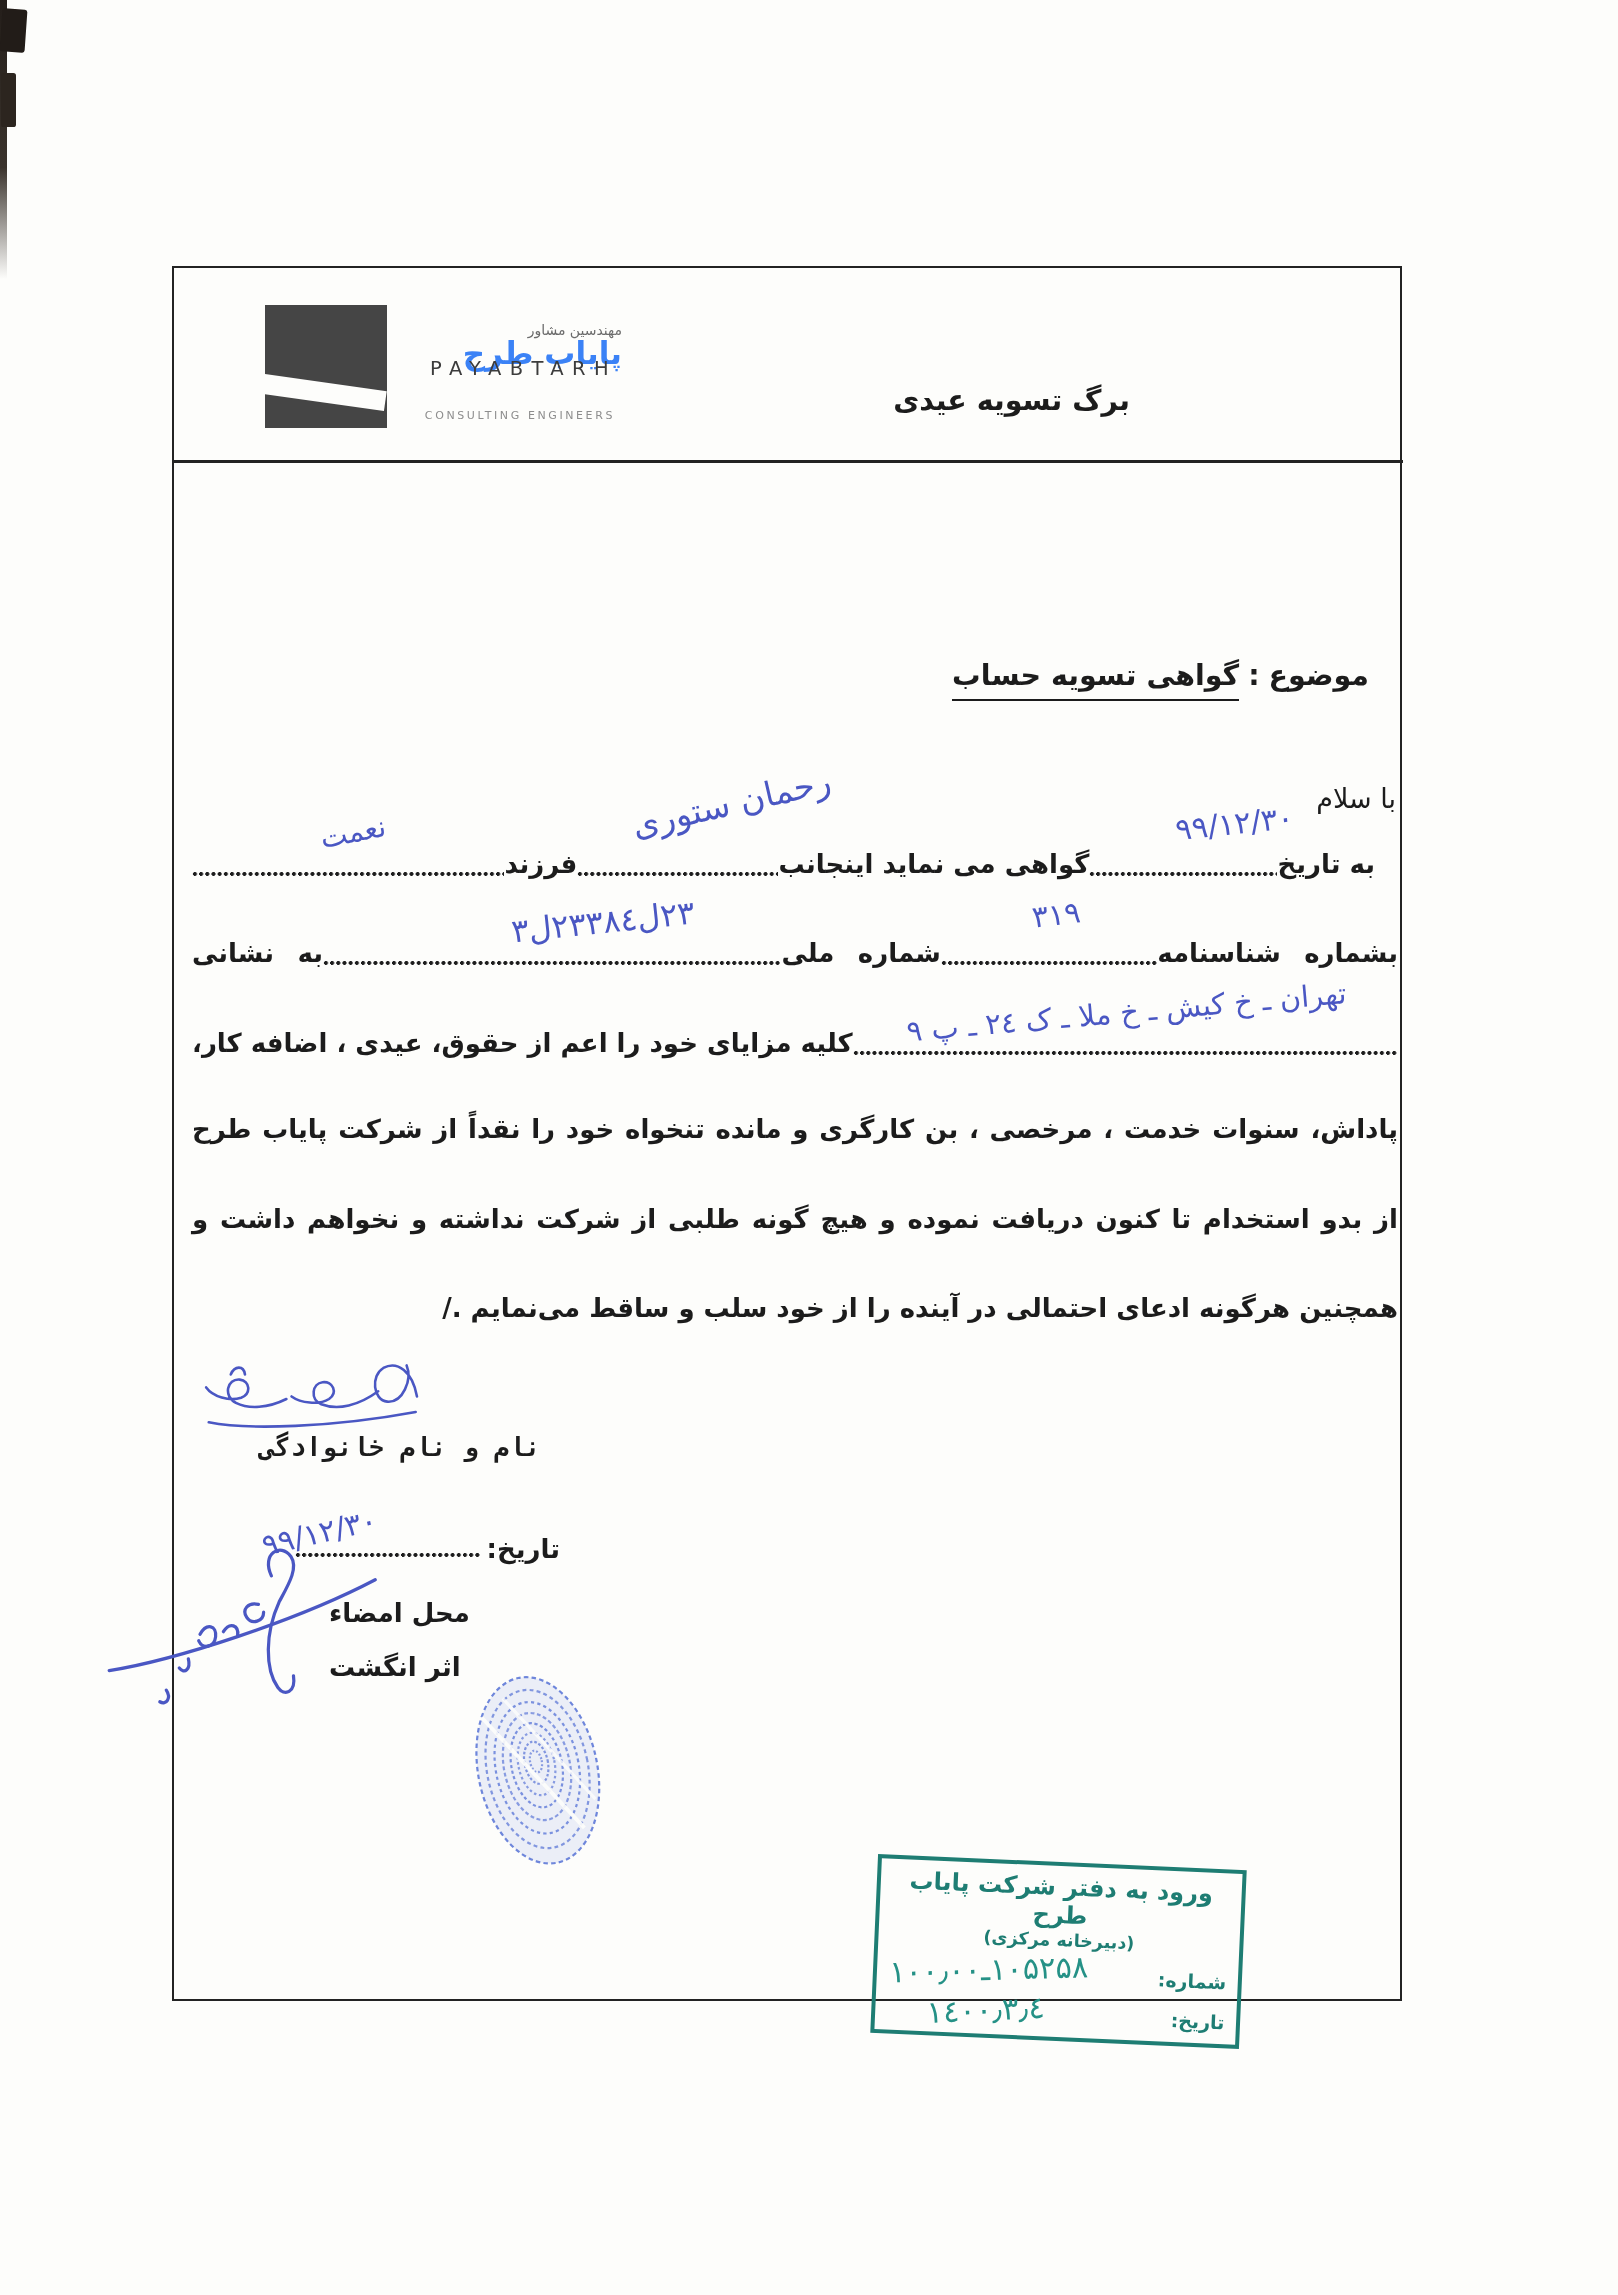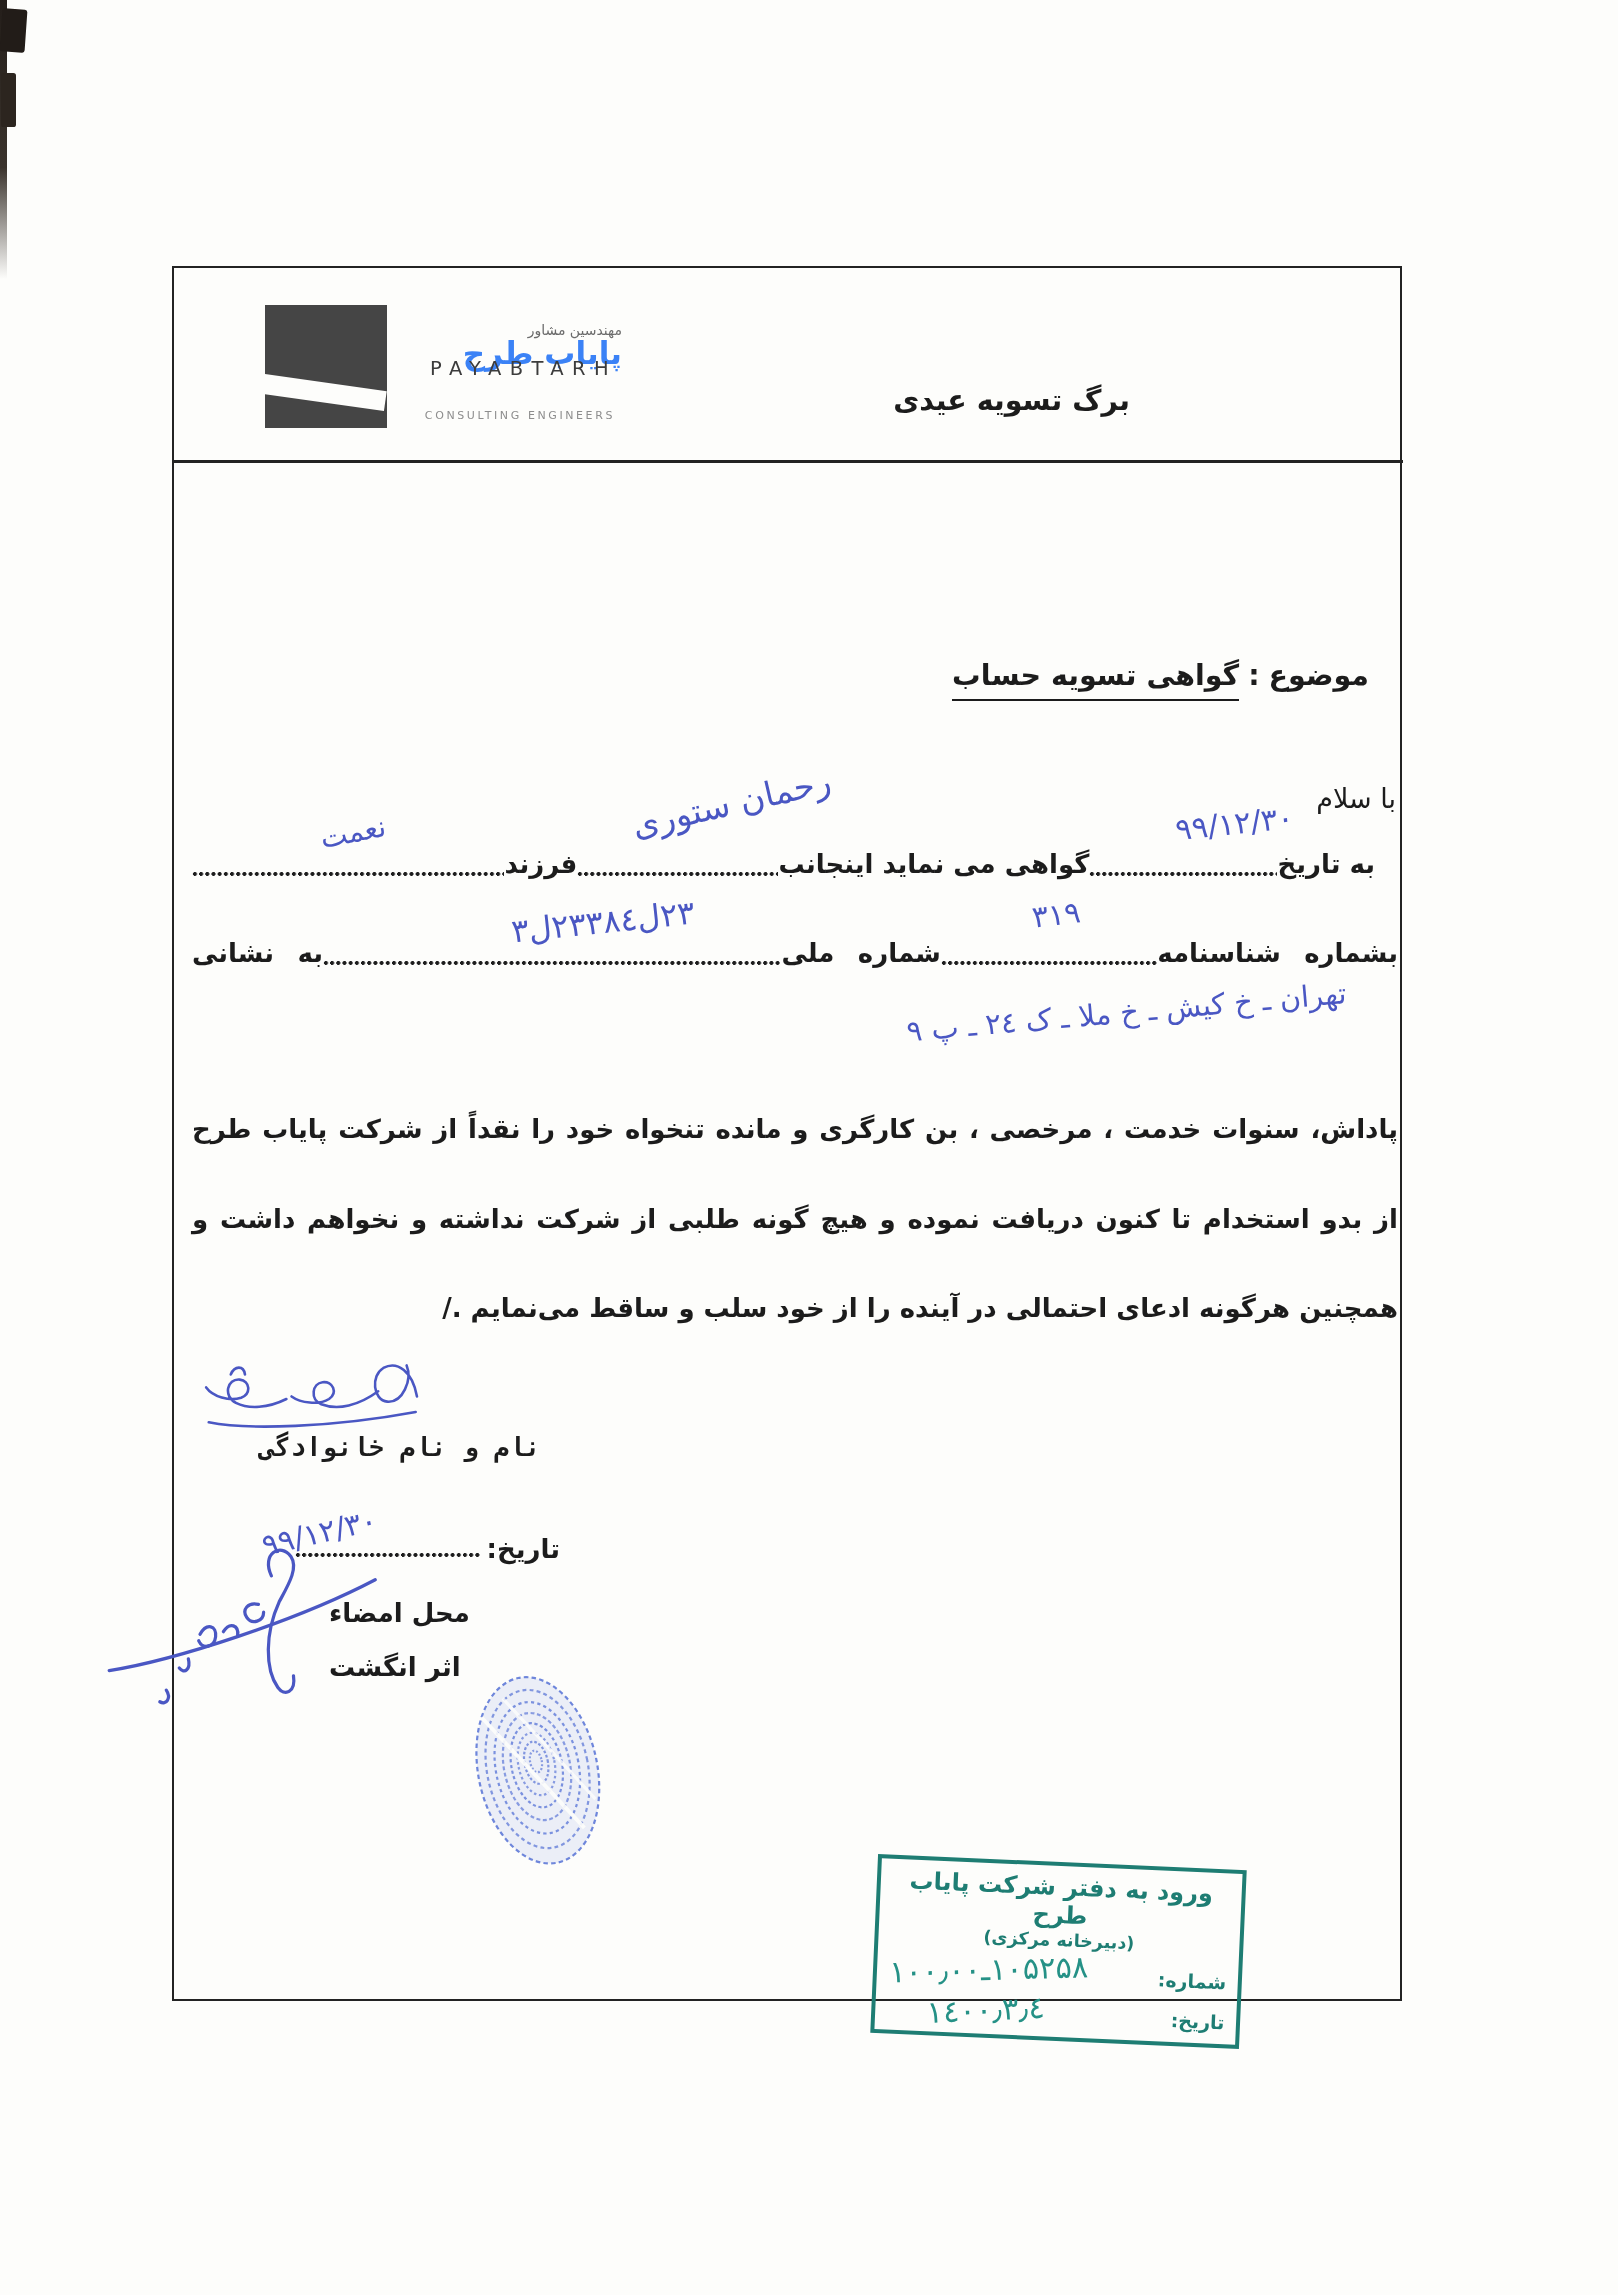--- a/index.html
+++ b/index.html
@@ -93,20 +93,24 @@
   </div>
 
   <div class="abs bline" style="top:932px;">
     <span class="txt ws">بشماره شناسنامه</span>
     <span class="dots" style="flex:1 1 110px;"></span>
     <span class="txt ws">شماره ملی</span>
     <span class="dots" style="flex:2 1 246px;"></span>
     <span class="txt ws">به نشانی</span>
   </div>
 
+  <div class="abs bline" style="top:1022px;">
+    <span class="dots grow"></span>
+    <span class="txt">کلیه مزایای خود را اعم از حقوق، عیدی ، اضافه کار،</span>
+  </div>
 
   <div class="abs bpara" style="top:1110px;">پاداش، سنوات خدمت ، مرخصی ، بن کارگری و مانده تنخواه خود را نقداً از شرکت پایاب طرح</div>
   <div class="abs bpara short" style="top:1289px;">همچنین هرگونه ادعای احتمالی در آینده را از خود سلب و ساقط می‌نمایم ./</div>
   <div class="abs bpara" style="top:1200px;">از بدو استخدام تا کنون دریافت نموده و هیچ گونه طلبی از شرکت نداشته و نخواهم داشت و</div>
 
   <div class="abs hw" style="left:1175px;top:806px;font-size:30.5px;transform:rotate(-6deg);"><span class="num">۹۹/۱۲/۳۰</span></div>
   <div class="abs hw" style="left:630px;top:783px;font-size:34px;transform:rotate(-13deg);">رحمان ستوری</div>
   <div class="abs hw" style="left:320px;top:816px;font-size:28.5px;transform:rotate(-11deg);">نعمت</div>
   <div class="abs hw" style="left:1032px;top:897px;font-size:30px;transform:rotate(-7deg);"><span class="num">۳۱۹</span></div>
   <div class="abs hw" style="left:511px;top:903px;font-size:32px;transform:rotate(-6deg);"><span class="num">۳ل۲۳۳۸٤ل۲۳</span></div>

